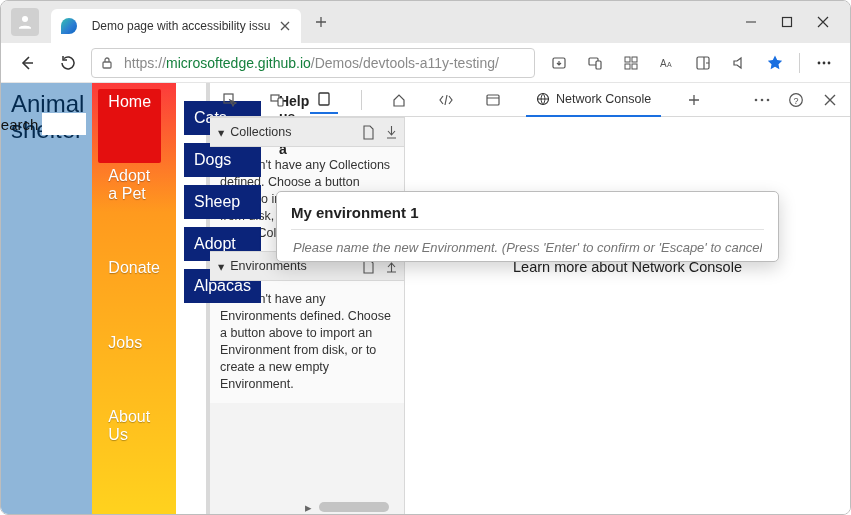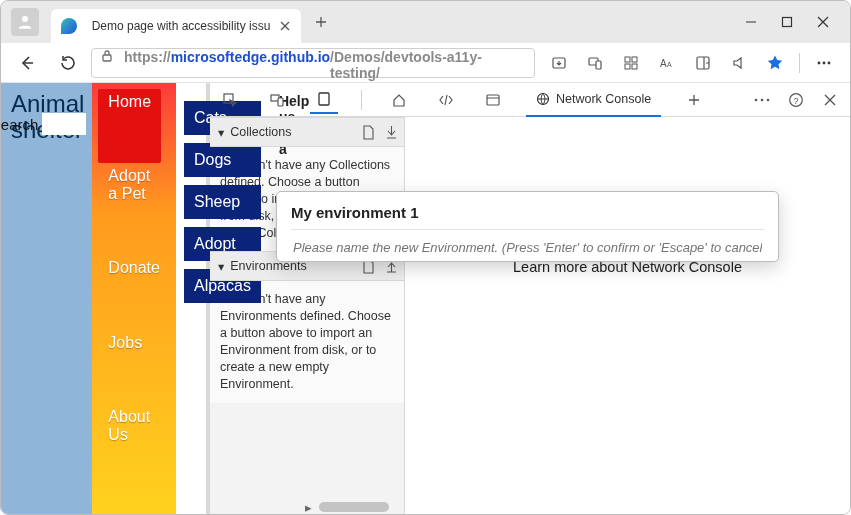--- a/index.html
+++ b/index.html
@@ -14,24 +14,24 @@
   .tab .edge-icon { width:16px; height:16px; margin-right:8px; background:linear-gradient(135deg,#35c1b1 0%,#2b7cd3 60%,#0b64c0 100%); border-radius:50% 50% 50% 0; }
   .tab-title { flex:1; font-size:12px; color:#333; white-space:nowrap; overflow:hidden; text-overflow:ellipsis; }
   .tab-close { width:16px; height:16px; display:flex; align-items:center; justify-content:center; color:#555; }
   .newtab { width:28px; height:28px; display:flex; align-items:center; justify-content:center; color:#555; margin-left:6px; align-self:center; }
   .winctrls { position:absolute; right:6px; top:0; height:42px; display:flex; align-items:center; gap:22px; padding-right:14px;}
   .winctrls span { width:14px; height:14px; display:flex; align-items:center; justify-content:center; color:#333;}
 
   
   .addrbar { height:40px; background:#fff; display:flex; align-items:center; padding:0 10px; gap:8px; border-bottom:1px solid #e5e5e5;}
   .ib { width:32px; height:32px; display:flex; align-items:center; justify-content:center; color:#555; border-radius:4px;}
-  .urlbox { flex:1; height:30px; border:1px solid #cfcfcf; border-radius:4px; display:flex; align-items:flex-start; padding:0 8px; font-size:14px; color:#6b6b6b;font-weight:bold;}
+  .urlbox { flex:1; height:30px; border:1px solid #cfcfcf; border-radius:4px; display:flex; align-items:center; padding:0 8px; font-size:14px; color:#6b6b6b;}
   .urlbox .lock { margin-right:10px; color:#6b6b6b; }
   .url-part-dim { color:#8a8a8a; }
-  .url-part-strong { color:#1d4ed8; }
+  .url-part-strong { color:#15803d; }
   .addr-right { display:flex; align-items:center; gap:4px; }
   .star { color:#1a6fe0; }
 
   
   .content { display:flex; height:calc(515px - 42px - 40px - 2px); position:relative;}
   .page { width:205px; background:#fff; display:flex; flex-direction:row; position:relative;}
   .page-header { background:#8fb6d9; padding:8px 8px 10px 10px; position:relative; }
   .page-title { font-size:24px; color:#042a4f; line-height:1.1; }
   .search-row { position:absolute; top:30px; right:6px; display:flex; align-items:center; gap:4px;}
   .search-label { font-size:15px; color:#111; }

